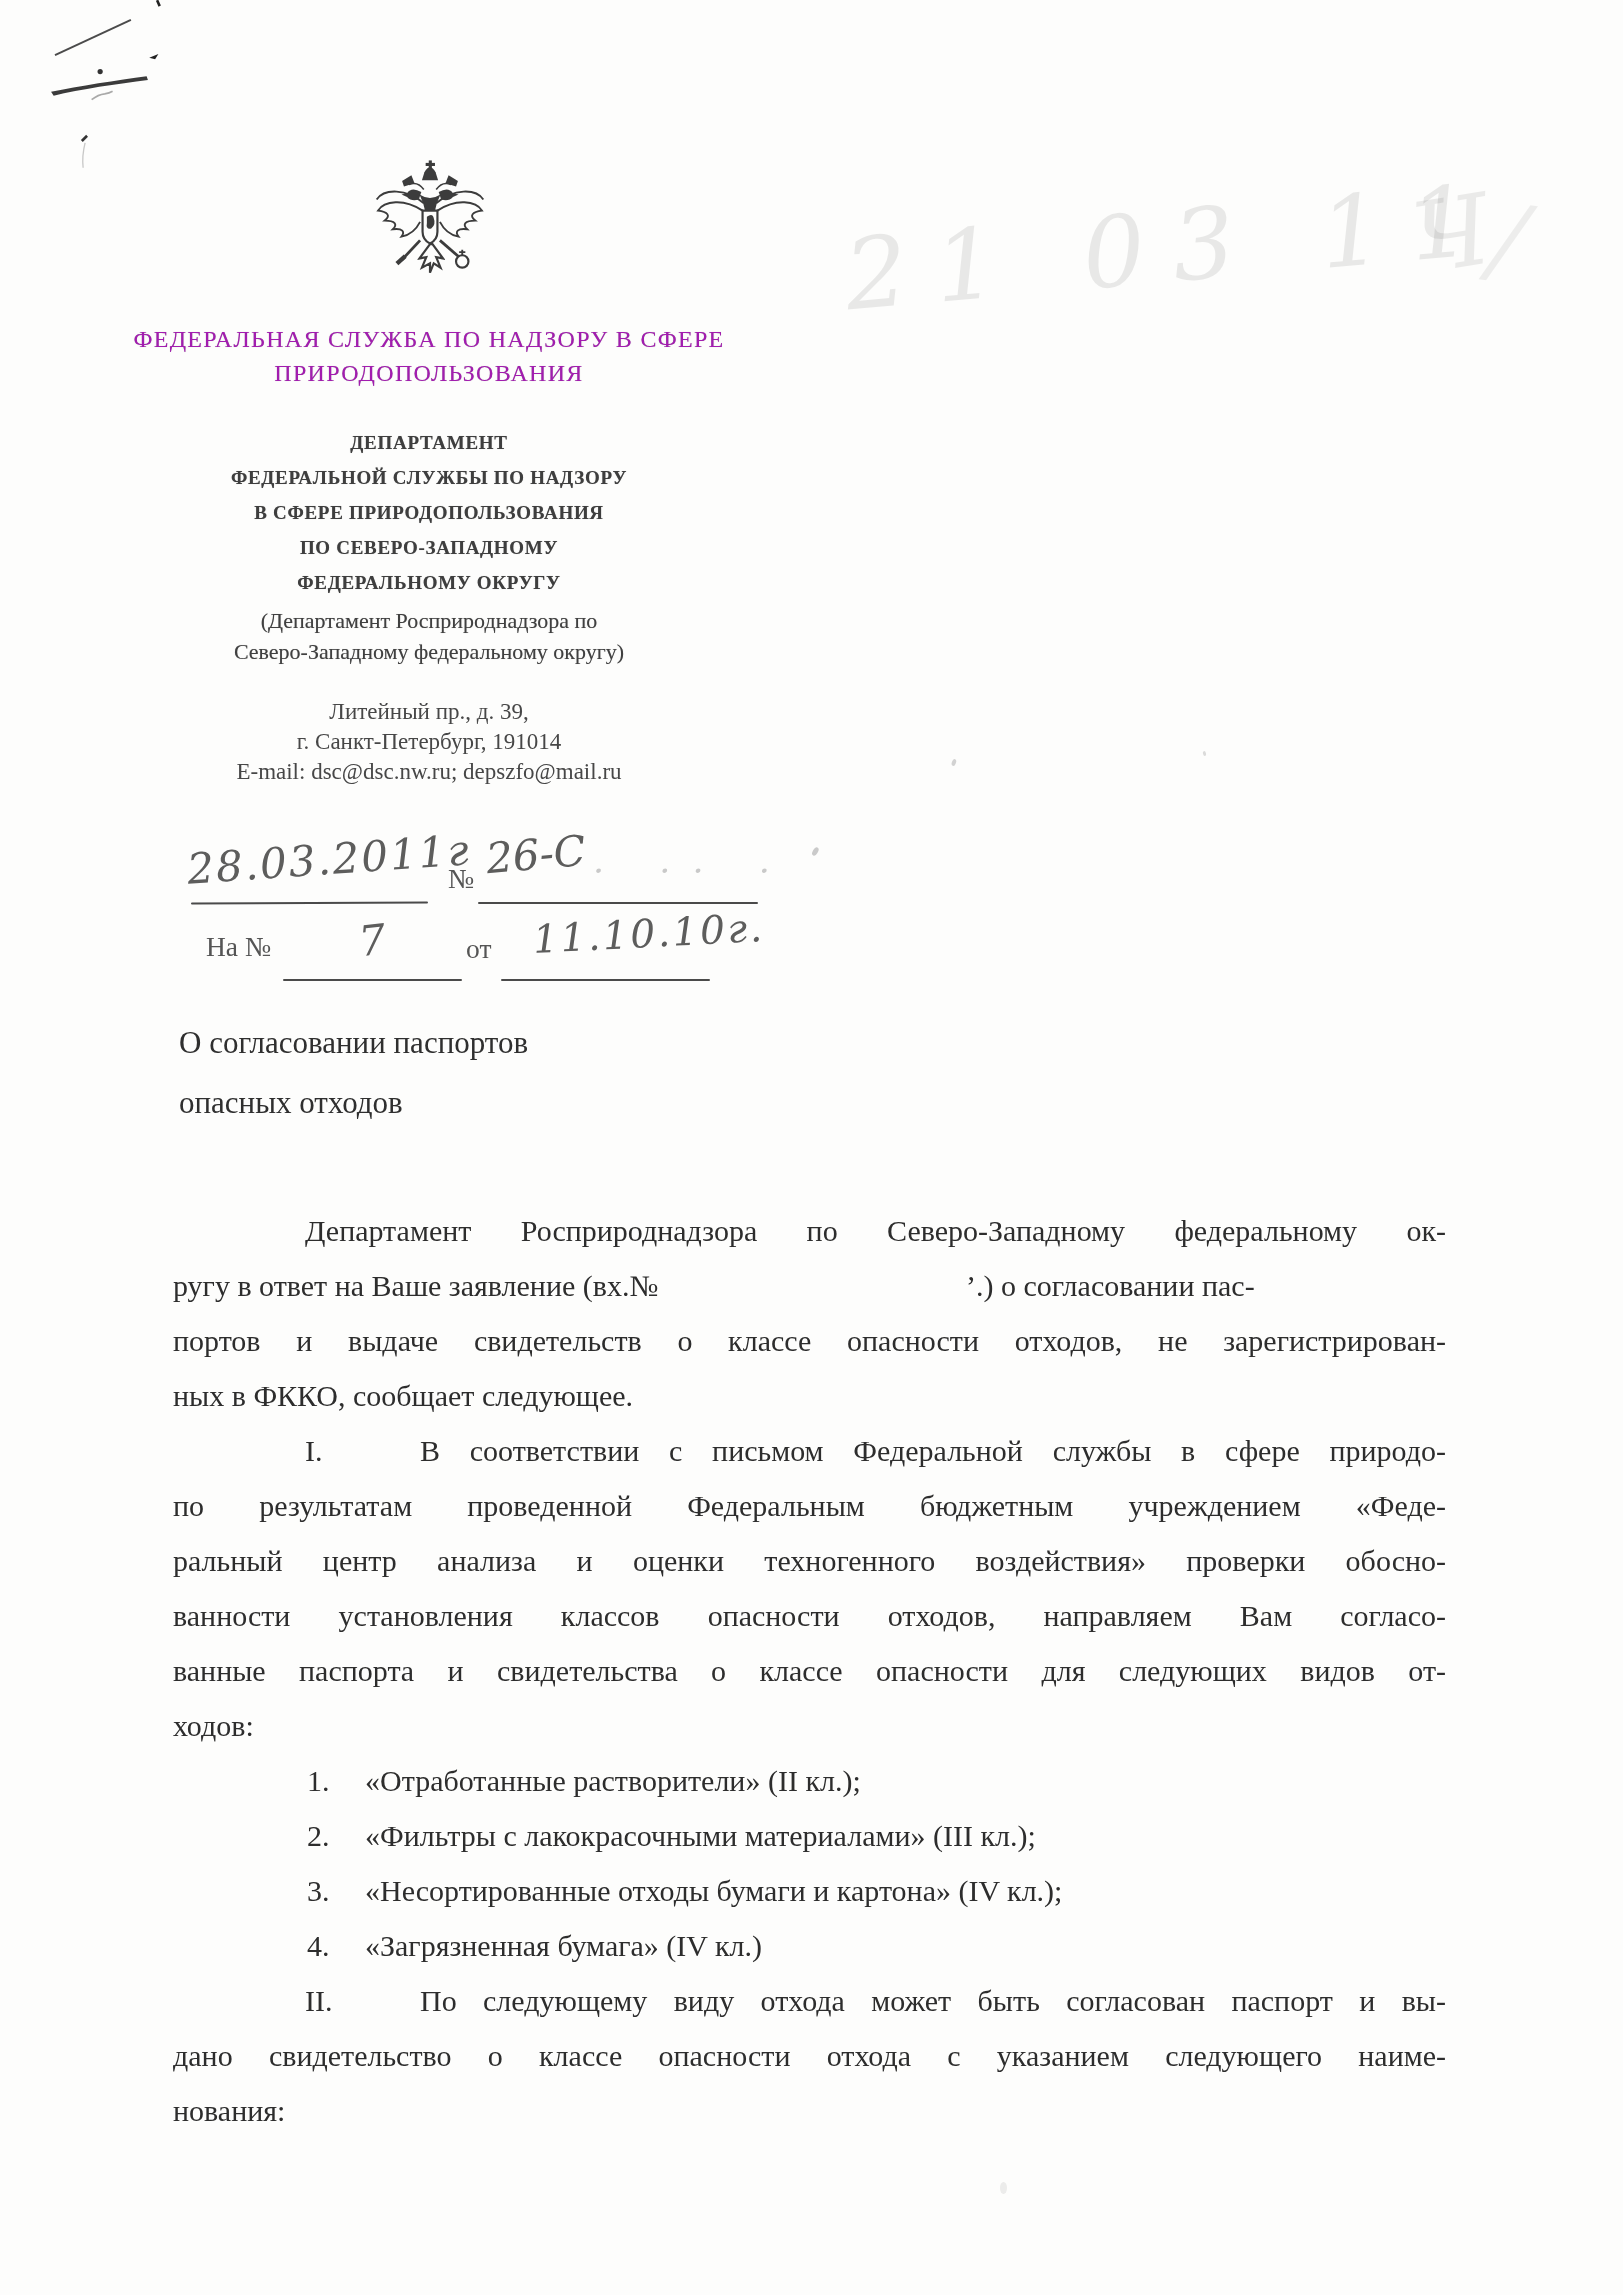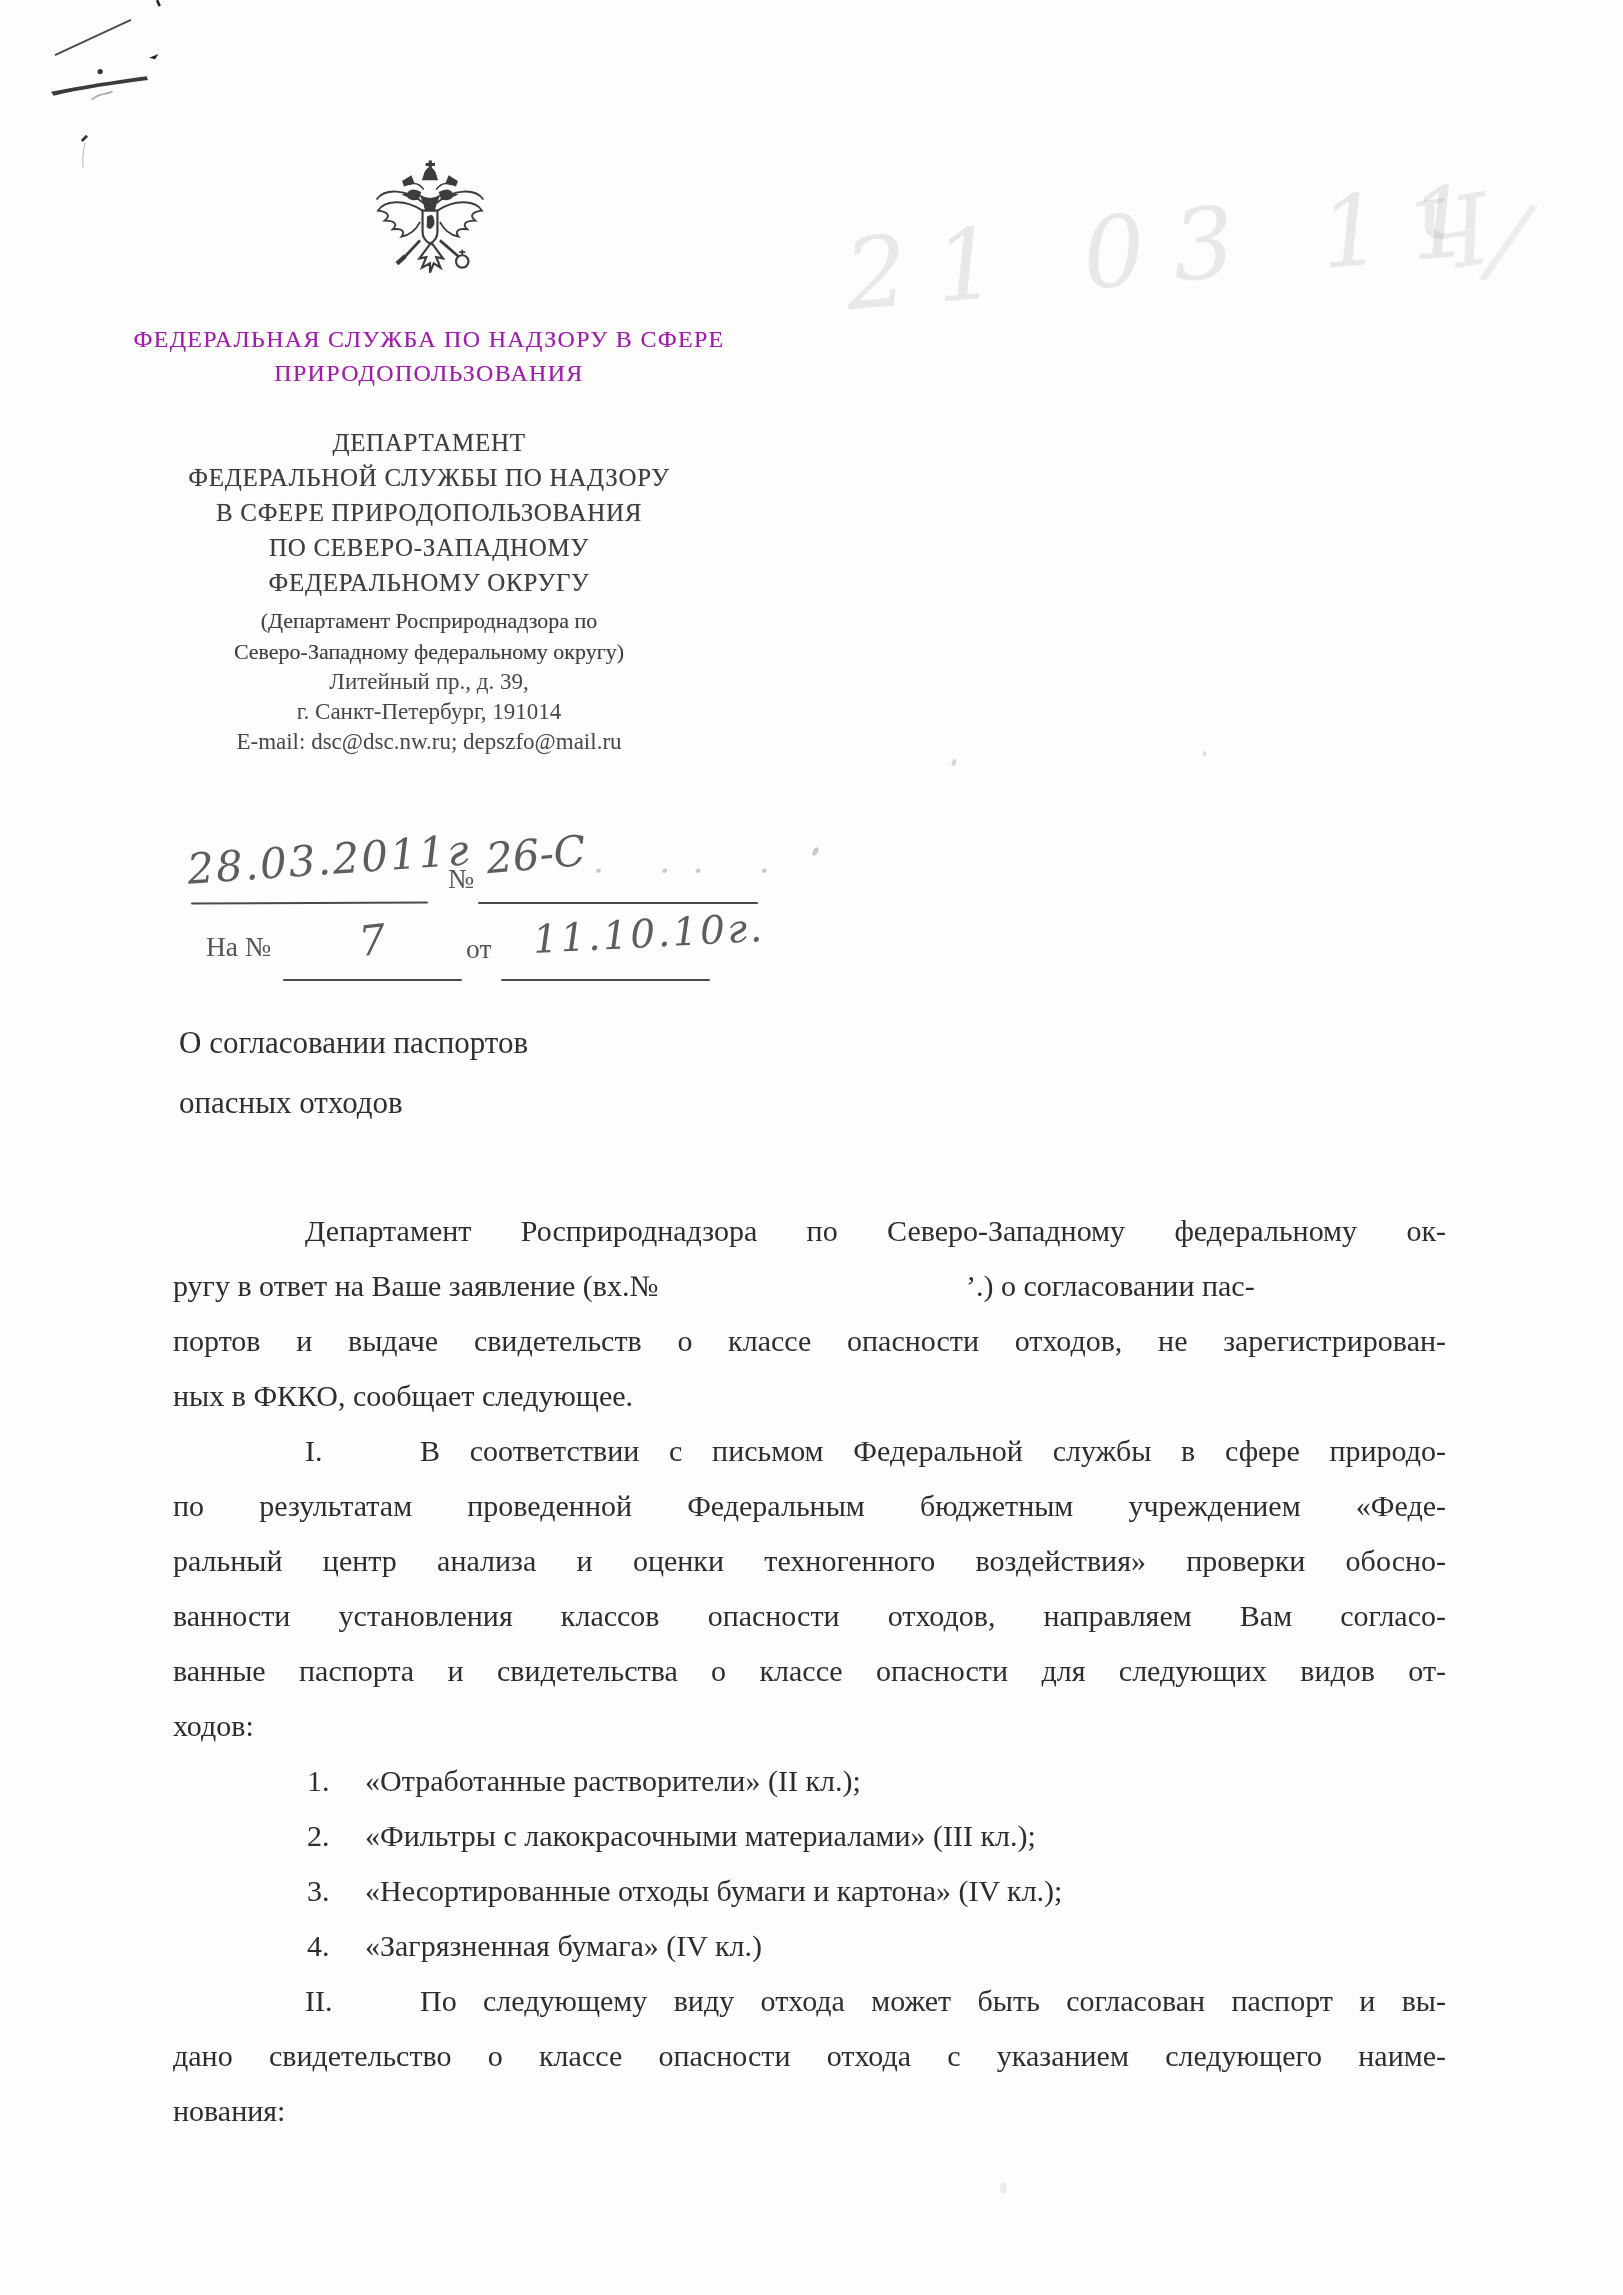--- a/index.html
+++ b/index.html
@@ -13,26 +13,26 @@
   }
   
   .emblem{position:absolute;left:368px;top:152px;width:124px;height:152px;}
   .lhead{
     position:absolute;left:118px;top:322px;width:622px;
     text-align:center;color:#454545;
   }
   .agency{font-size:24px;line-height:34px;letter-spacing:1.3px;color:#a21caf;
           text-shadow:0 0 0.7px rgba(60,60,60,.4);}
   .deptgrp{margin-top:35px;}
-  .dept{font-size:25px;line-height:35px;font-weight:normal;color:#3e3e3e;
+  .dept{font-size:19px;line-height:35px;font-weight:bold;color:#3e3e3e;
         letter-spacing:0.7px;text-shadow:0 0 0.7px rgba(50,50,50,.45);}
   .shortgrp{margin-top:5.2px;}
   .shortn{font-size:22px;line-height:31px;font-weight:normal;color:#404040;
           text-shadow:0 0 0.7px rgba(50,50,50,.4);}
-  .addrgrp{}
+  .addrgrp{margin-top:30px;}
   .addr{font-size:23px;line-height:30px;color:#474747;}
   
   .printed{position:absolute;font-size:27.5px;color:#555;}
   .rule{position:absolute;height:2px;background:#4a4a4a;border-radius:1.3px;}
   .hw{
     position:absolute;
     font-family:"DejaVu Serif","Liberation Serif",serif;
     font-style:italic;color:#474747;opacity:.88;
     white-space:nowrap;
   }

